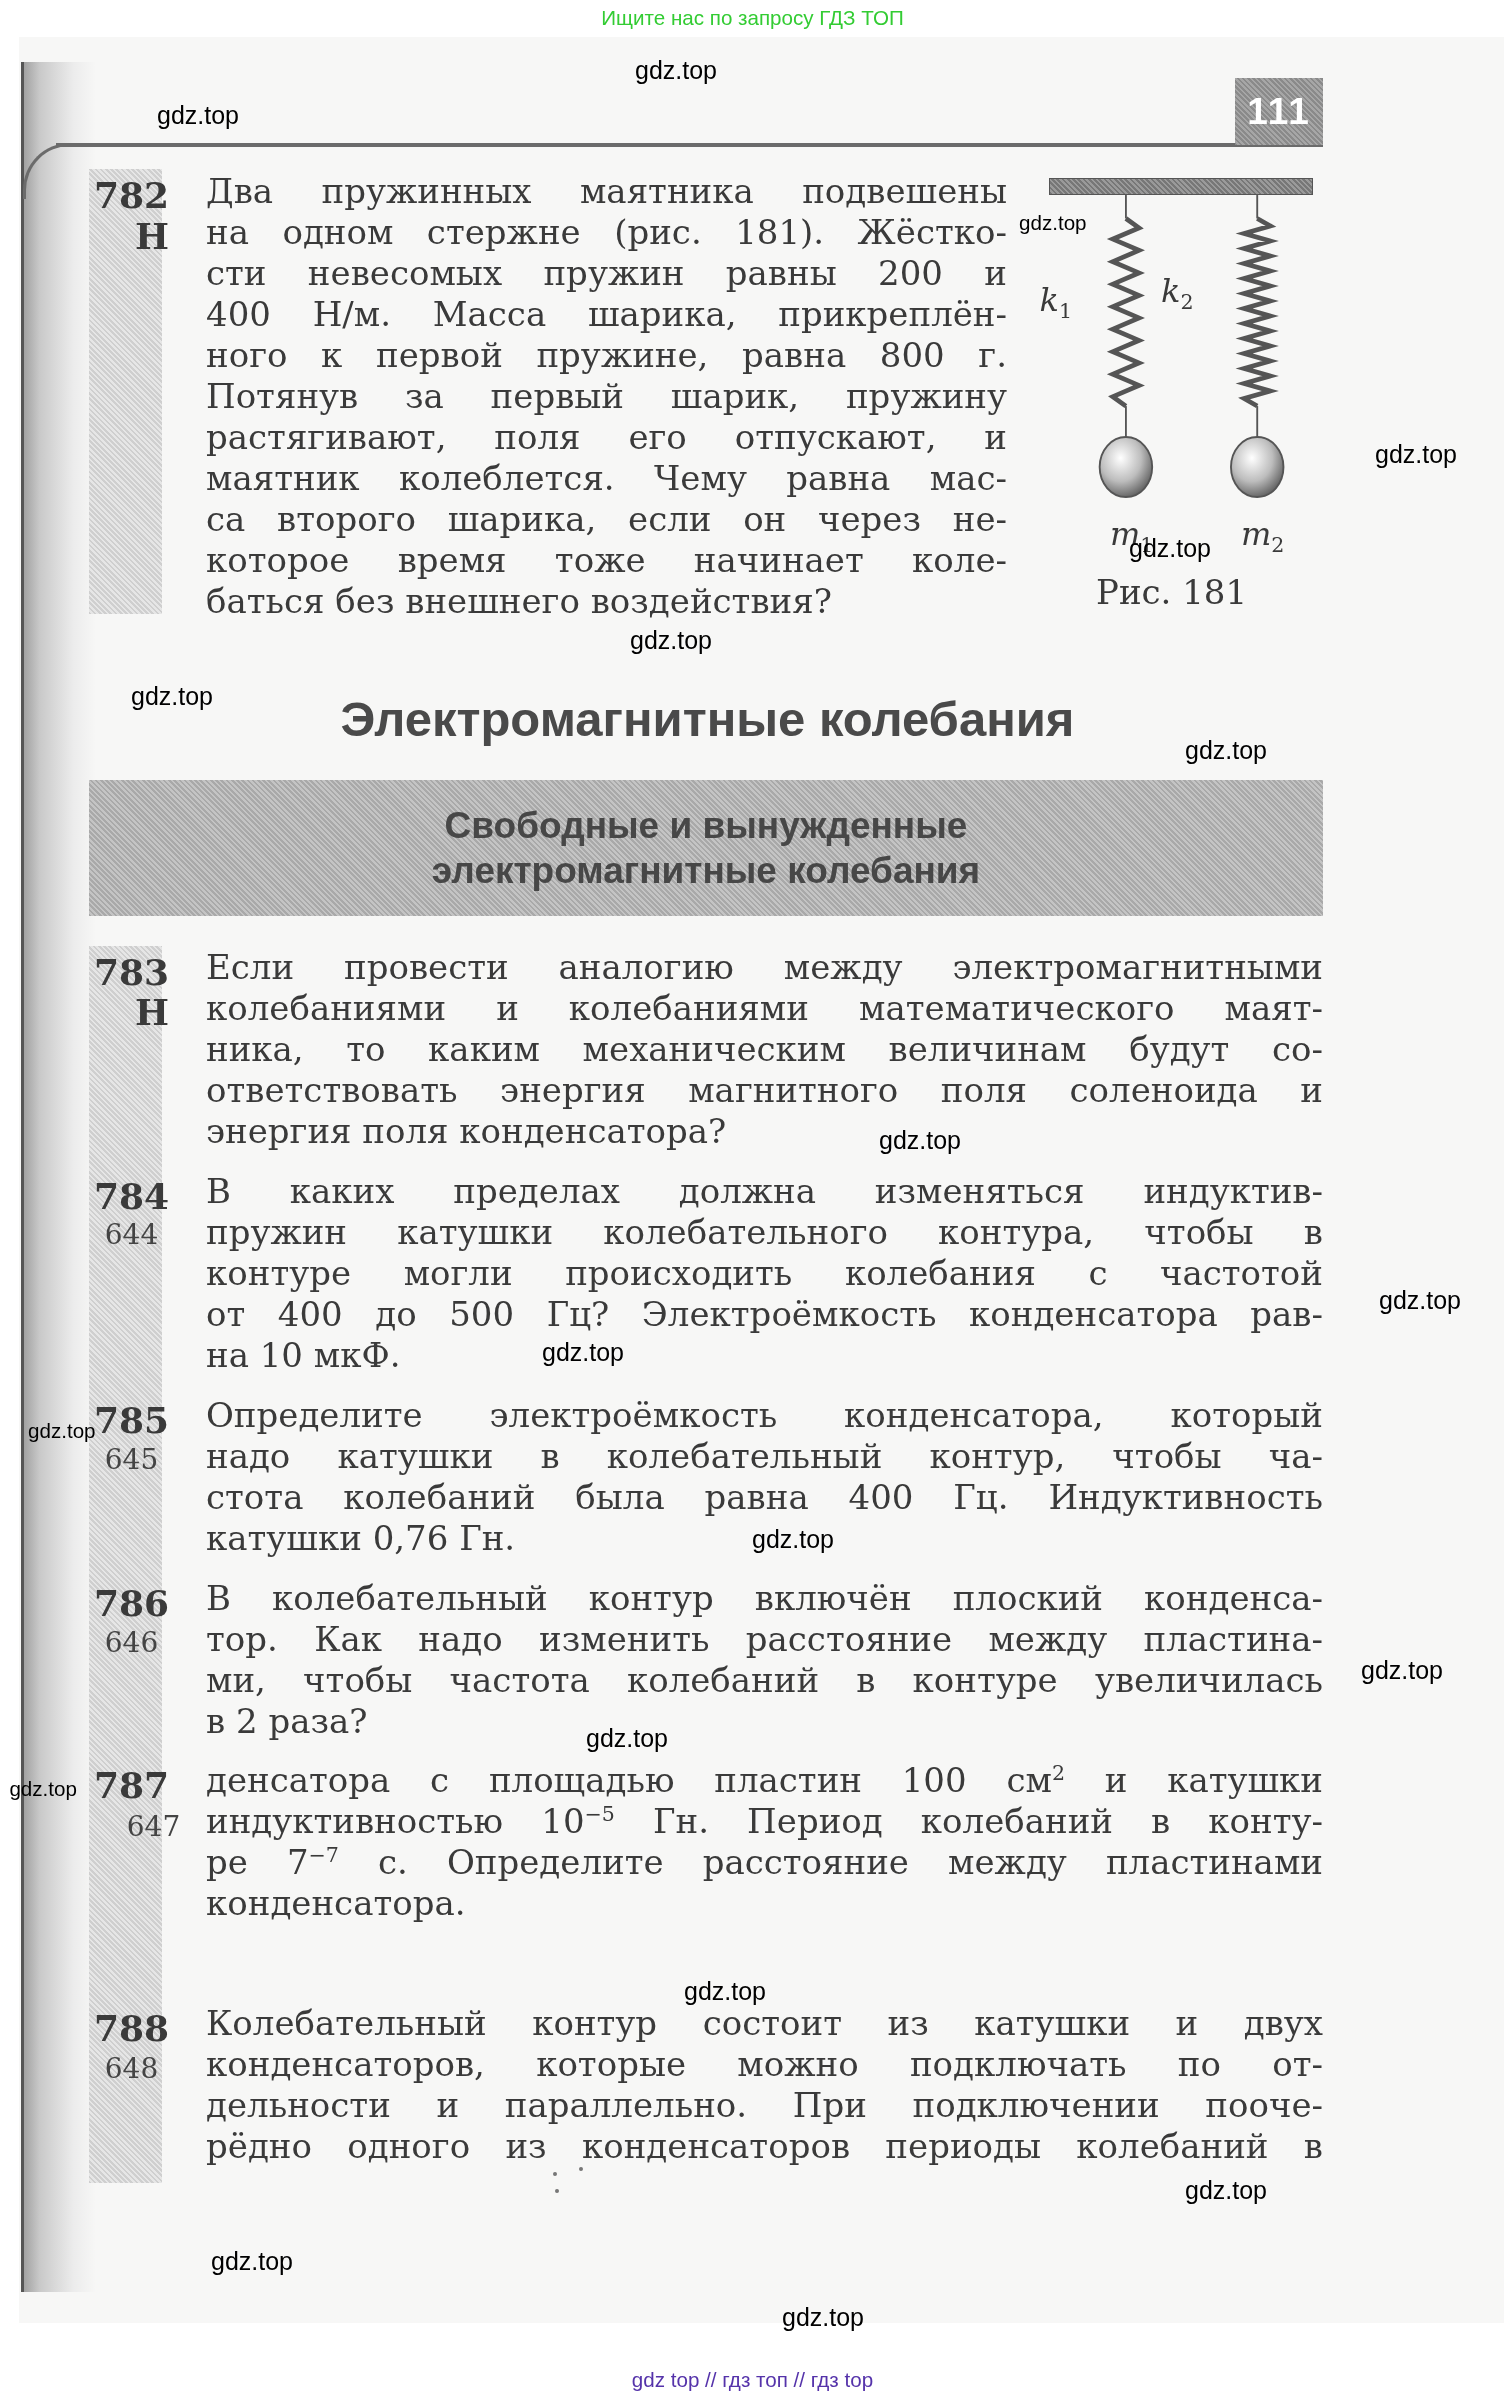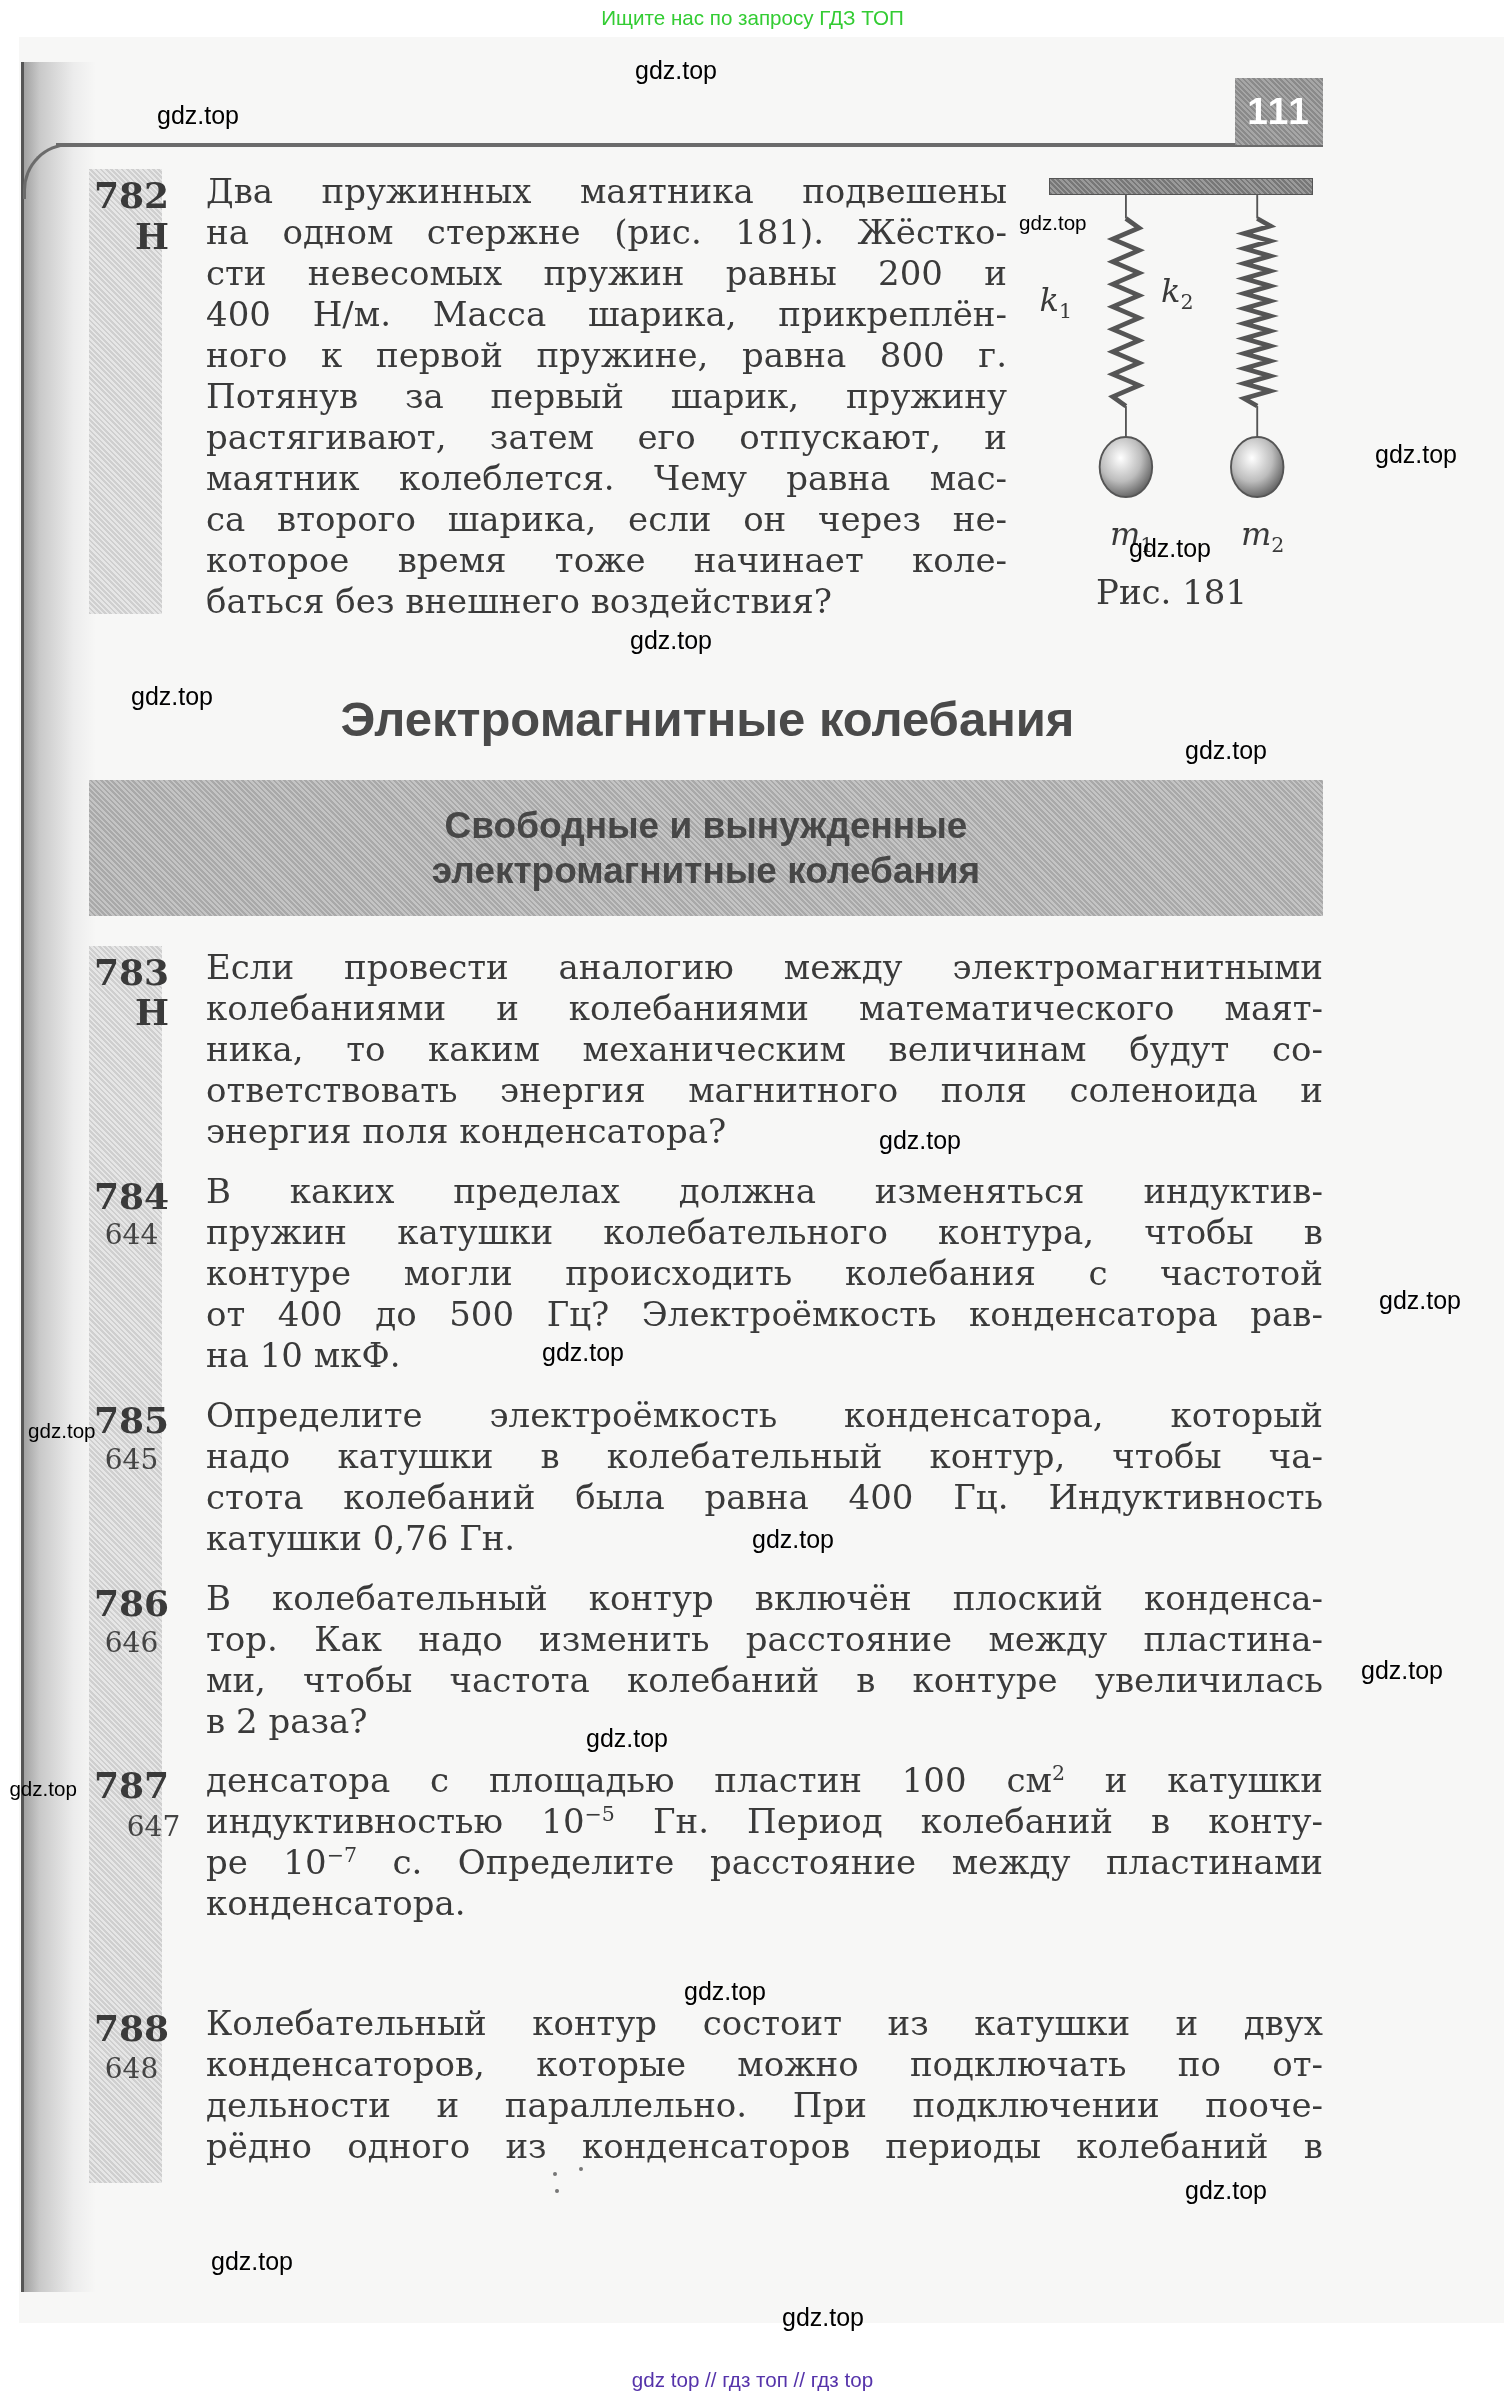--- a/index.html
+++ b/index.html
@@ -62,21 +62,21 @@
 <div class="numcol" style="top:169px;height:445px;"></div>
 <div class="pnum" style="top:174px;">782</div>
 <div class="pnum" style="top:215px;font-weight:bold;">Н</div>
 <div class="ptext p782" style="top:171px;">
   <span class="ln">Два пружинных маятника подвешены</span>
   <span class="ln">на одном стержне (рис. 181). Жёстко-</span>
   <span class="ln">сти невесомых пружин равны 200 и</span>
   <span class="ln">400 Н/м. Масса шарика, прикреплён-</span>
   <span class="ln">ного к первой пружине, равна 800 г.</span>
   <span class="ln">Потянув за первый шарик, пружину</span>
-  <span class="ln">растягивают, затем его отпускают, и</span>
+  <span class="ln">растягивают, поля его отпускают, и</span>
   <span class="ln">маятник колеблется. Чему равна мас-</span>
   <span class="ln">са второго шарика, если он через не-</span>
   <span class="ln">которое время тоже начинает коле-</span>
   <span class="ln last">баться без внешнего воздействия?</span>
 </div>
 
 <div class="figure">
   <div class="rod"></div>
   <svg width="272" height="394" style="position:absolute;left:0;top:17px;" viewBox="0 0 290 420">
     <defs>
@@ -146,21 +146,21 @@
   <span class="ln">тор. Как надо изменить расстояние между пластина-</span>
   <span class="ln">ми, чтобы частота колебаний в контуре увеличилась</span>
   <span class="ln last">в 2 раза?</span>
 </div>
 
 <div class="pnum" style="top:1764px;">787</div>
 <div class="psub" style="top:1810px;padding-left:22px;">647</div>
 <div class="ptext" style="top:1760px;">
   <span class="ln"><span>денсатора с площадью пластин 100 см</span><sup>2</sup><span> и катушки</span></span>
   <span class="ln"><span>индуктивностью 10</span><sup>−5</sup><span> Гн. Период колебаний в конту-</span></span>
-  <span class="ln"><span>ре 10</span><sup>−7</sup><span> с. Определите расстояние между пластинами</span></span>
+  <span class="ln"><span>ре 7</span><sup>−7</sup><span> с. Определите расстояние между пластинами</span></span>
   <span class="ln last">конденсатора.</span>
 </div>
 
 <div class="pnum" style="top:2007px;">788</div>
 <div class="psub" style="top:2052px;">648</div>
 <div class="ptext" style="top:2003px;">
   <span class="ln">Колебательный контур состоит из катушки и двух</span>
   <span class="ln">конденсаторов, которые можно подключать по от-</span>
   <span class="ln">дельности и параллельно. При подключении поoче-</span>
   <span class="ln">рёдно одного из конденсаторов периоды колебаний в</span>

